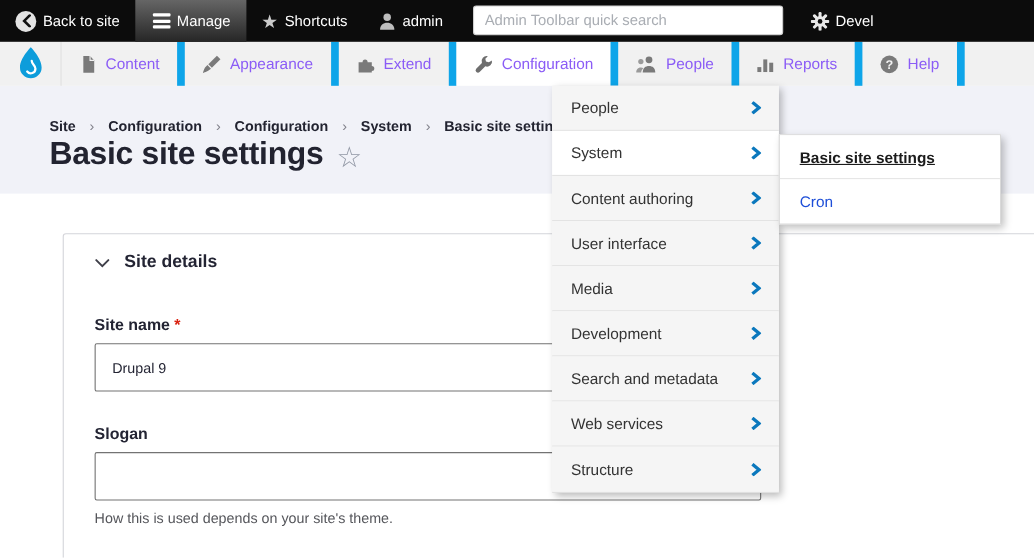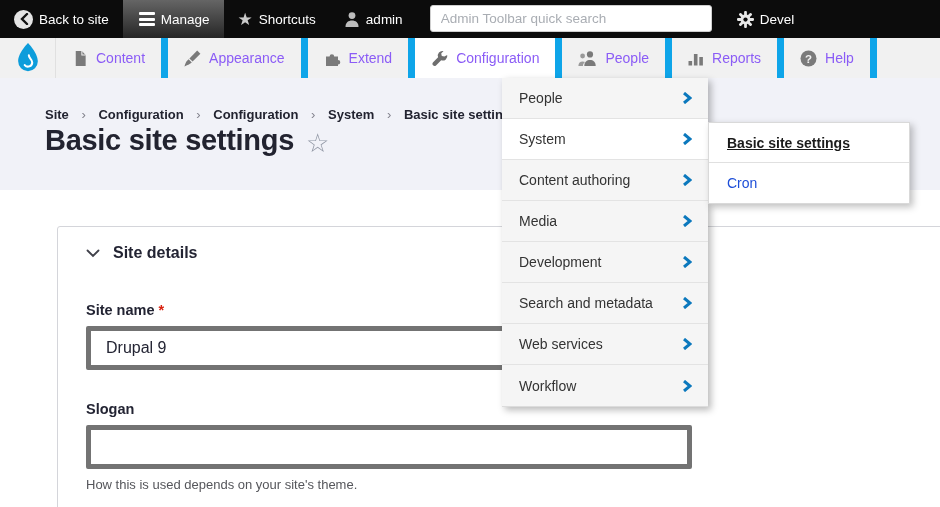--- a/index.html
+++ b/index.html
@@ -29,29 +29,29 @@
   
   .page-header { position:absolute; left:0; top:78px; width:940px; height:112px; background:#f1f2f8; z-index:1; }
   .breadcrumb { position:absolute; left:45px; top:29px; font-size:13px; font-weight:bold; color:#222330; white-space:nowrap; }
   .breadcrumb .crumb { cursor:pointer; }
   .breadcrumb .sep { color:#82828c; font-weight:normal; padding:0 9px; }
   .page-title-row { position:absolute; left:45px; top:46px; display:flex; align-items:center; gap:12px; }
   .page-title { font-size:29px; font-weight:bold; color:#222330; letter-spacing:-.3px; }
   .fav-star { font-size:26px; color:#9298a5; cursor:pointer; line-height:1; padding-top:4px; }
 
   
-  .content { position:absolute; left:0; top:190px; width:940px; height:317px; background:#fff; z-index:1; }
+  .content { position:absolute; left:0; top:176px; width:940px; height:317px; background:#fff; z-index:1; }
   .fieldset { position:absolute; left:57px; top:36px; width:900px; height:420px; border:1px solid #d4d5da; border-radius:3px; background:#fff; padding:17px 0 0 28px; }
   .legend-row { display:flex; align-items:center; gap:13px; cursor:pointer; }
   .legend-text { font-size:16px; font-weight:bold; color:#232433; }
   .field-label { display:flex; align-items:center; gap:4px; font-size:14.5px; font-weight:bold; color:#232433; }
   .req { color:#d9210f; font-weight:bold; }
   .lbl-sitename { margin-top:40px; }
   .lbl-slogan { margin-top:31px; }
-  .text-input { display:block; width:606px; height:44px; margin-top:8px; border:5px solid #737373; border-radius:2px; padding:0 15px; font-size:16px; color:#232433; font-family:"Liberation Sans",sans-serif; background:#fff; }
+  .text-input { display:block; width:606px; height:44px; margin-top:8px; border:1px solid #737373; border-radius:2px; padding:0 15px; font-size:13px; color:#232433; font-family:"Liberation Sans",sans-serif; background:#fff; }
   .field-help { margin-top:8px; font-size:13px; color:#55565b; }
 
   
   .dropdown { position:absolute; left:502px; top:78px; width:206px; background:#f5f5f5; z-index:50; box-shadow: 3px 3px 7px rgba(0,0,0,.28); border-bottom:1px solid #dcdcdc; }
   .dd-item { height:41px; display:flex; align-items:center; justify-content:space-between; padding:0 16px 0 17px; font-size:14px; color:#333; border-bottom:1px solid #e3e3e3; cursor:pointer; background:#f5f5f5; }
   .dd-item:last-child { border-bottom:none; }
   .dd-item.active { background:#fff; }
   .dd-item svg { flex:none; }
 
   
@@ -222,20 +222,26 @@
           <path d="M2 1 L8 6 L2 11" stroke="#0b78bd" stroke-width="3" fill="none"></path>
         </svg>
     </div>
     <div class="dd-item">
       <span>Content authoring</span>
       <svg width="10" height="12" viewBox="0 0 10 12">
           <path d="M2 1 L8 6 L2 11" stroke="#0b78bd" stroke-width="3" fill="none"></path>
         </svg>
     </div>
     <div class="dd-item">
+      <span>User interface</span>
+      <svg width="10" height="12" viewBox="0 0 10 12">
+          <path d="M2 1 L8 6 L2 11" stroke="#0b78bd" stroke-width="3" fill="none"></path>
+        </svg>
+    </div>
+    <div class="dd-item">
       <span>Media</span>
       <svg width="10" height="12" viewBox="0 0 10 12">
           <path d="M2 1 L8 6 L2 11" stroke="#0b78bd" stroke-width="3" fill="none"></path>
         </svg>
     </div>
     <div class="dd-item">
       <span>Development</span>
       <svg width="10" height="12" viewBox="0 0 10 12">
           <path d="M2 1 L8 6 L2 11" stroke="#0b78bd" stroke-width="3" fill="none"></path>
         </svg>
@@ -246,21 +252,21 @@
           <path d="M2 1 L8 6 L2 11" stroke="#0b78bd" stroke-width="3" fill="none"></path>
         </svg>
     </div>
     <div class="dd-item">
       <span>Web services</span>
       <svg width="10" height="12" viewBox="0 0 10 12">
           <path d="M2 1 L8 6 L2 11" stroke="#0b78bd" stroke-width="3" fill="none"></path>
         </svg>
     </div>
     <div class="dd-item">
-      <span>Workflow</span>
+      <span>Structure</span>
       <svg width="10" height="12" viewBox="0 0 10 12">
           <path d="M2 1 L8 6 L2 11" stroke="#0b78bd" stroke-width="3" fill="none"></path>
         </svg>
     </div>
   </div>
 
   <div class="submenu">
     <div class="sm-item active">
       <span>Basic site settings</span>
     </div>

